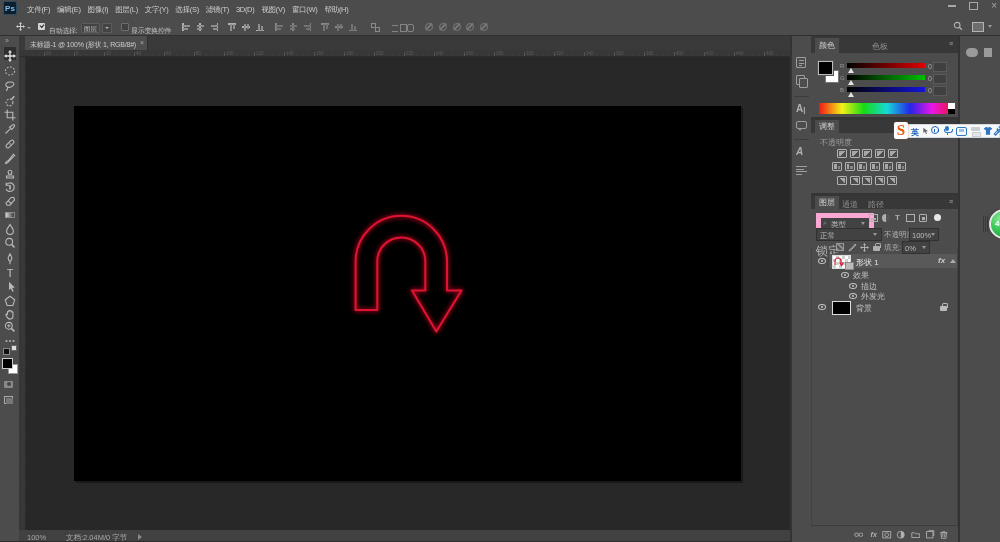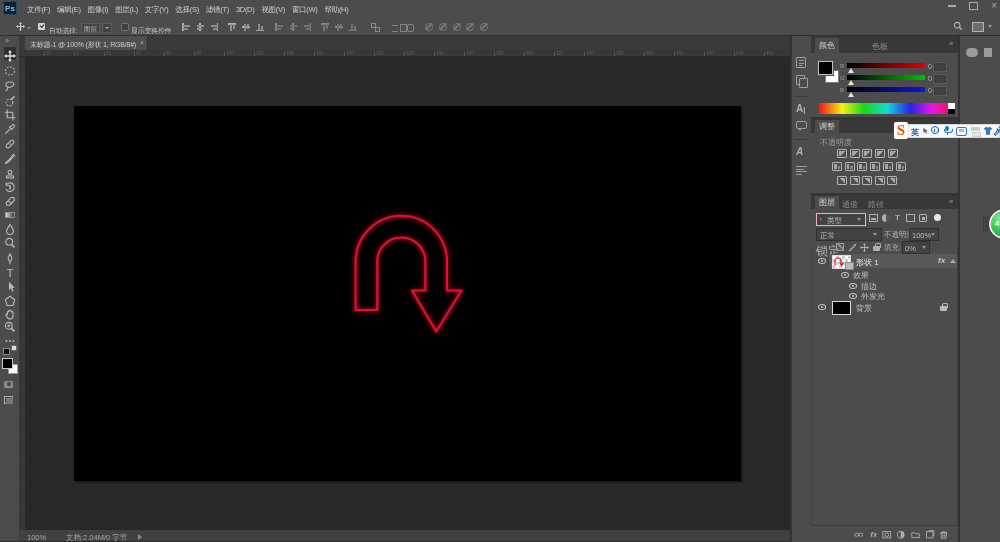--- a/index.html
+++ b/index.html
@@ -597,21 +597,21 @@
     </div>
   <div class="abs" style="left:0;top:157px;width:147px;height:3px;background:#353535;"></div>
 
   <div class="abs" style="left:0;top:160px;width:147px;height:13px;background:#383838;">
     <div class="abs" style="left:4px;top:0px;width:24px;height:13px;background:#4c4c4c;text-align:center;line-height:13px;color:#d0d0d0;">图层</div>
     <div class="abs" style="left:31px;top:3px;color:#909090;">通道</div>
     <div class="abs" style="left:57px;top:3px;color:#909090;">路径</div>
     <div class="abs" style="left:138px;top:2px;color:#aaa;font-size:7px;">≡</div>
   </div>
 
-  <div class="abs" style="left:5px;top:177px;width:48px;height:11px;background:#424242;border:1px solid #f9a8d4;">
+  <div class="abs" style="left:5px;top:177px;width:48px;height:11px;background:#424242;border:5px solid #f9a8d4;">
     <span class="abs" style="left:2px;top:1px;color:#999;font-size:7px;">⌕</span>
     <span class="abs" style="left:10px;top:1.5px;color:#bbb;font-size:7.5px;">类型</span>
     <div class="abs" style="left:40px;top:4px;width:0;height:0;border-left:2.5px solid transparent;border-right:2.5px solid transparent;border-top:3px solid #999;"></div>
   </div>
   <div class="abs" style="left:58px;top:178px;width:9px;height:8px;border:1px solid #b0b0b0;box-sizing:border-box;">
       <div class="abs" style="left:1px;top:3px;width:5px;height:2px;background:#b0b0b0;"></div>
     </div>
   <div class="abs" style="left:71px;top:178px;width:8px;height:8px;border-radius:50%;background:linear-gradient(90deg,#b0b0b0 50%,#555 50%);"></div>
   <div class="abs" style="left:84px;top:177px;color:#b0b0b0;font-size:8px;font-weight:bold;">T</div>
   <div class="abs" style="left:95px;top:178px;width:9px;height:8px;border:1px solid #b0b0b0;box-sizing:border-box;"></div>

